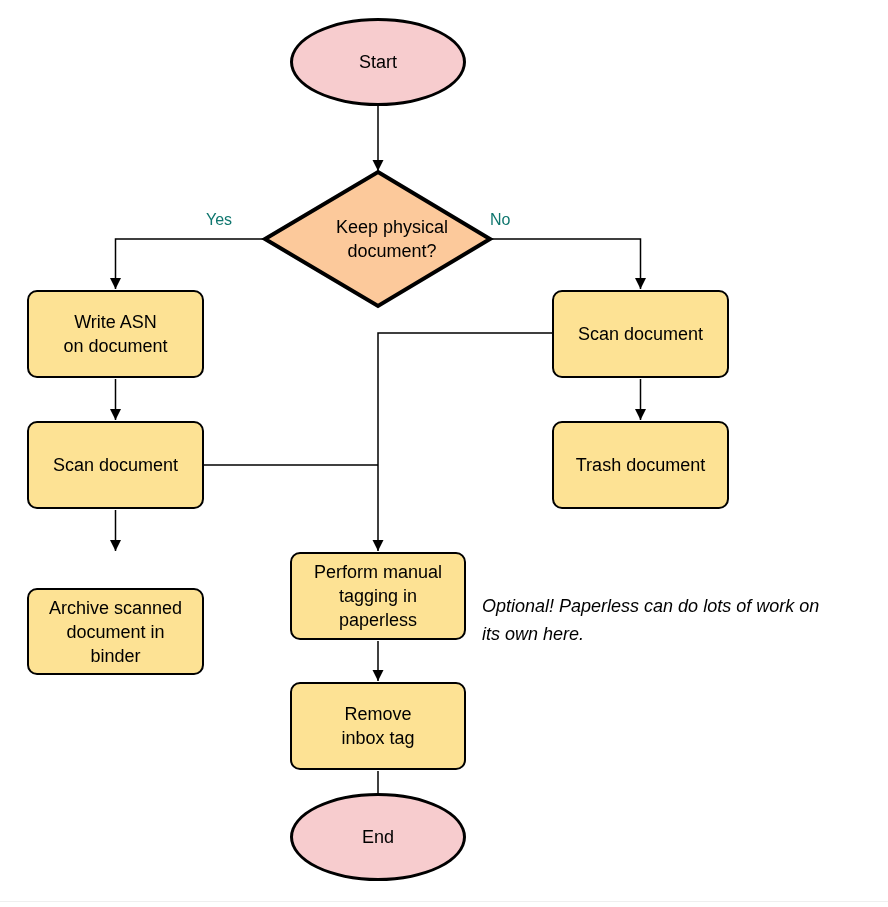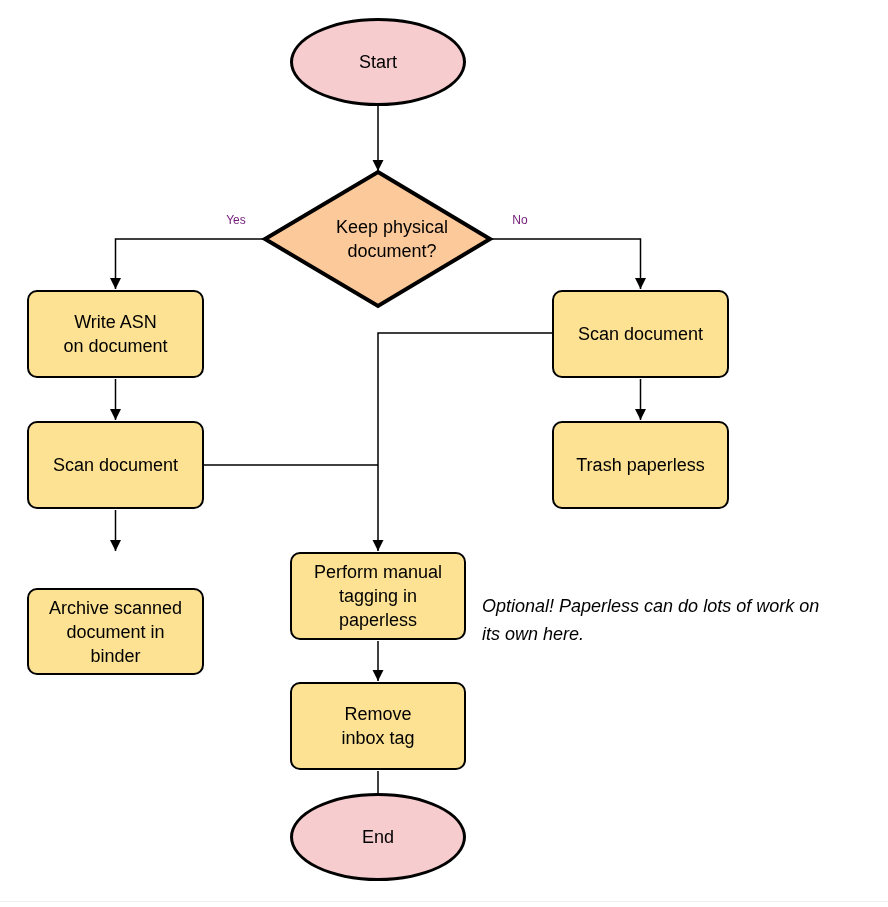--- a/index.html
+++ b/index.html
@@ -43,24 +43,24 @@
     border-radius: 50%;
   }
   .diamond-shape {
     fill: var(--decision-fill, #FCC99B);
     stroke: var(--stroke, #000);
     stroke-width: 4;
     stroke-linejoin: miter;
   }
   .edge-label {
     position: absolute;
-    font-size: 12px;
+    font-size: 16px;
     line-height: 22px;
-    color: #701a75;
-    text-align: center;
+    color: #0f766e;
+    text-align: left;
   }
   .note {
     position: absolute;
     font-size: 18px;
     line-height: 28px;
     font-style: italic;
     color: #000;
     white-space: pre-line;
   }
   .bottom-divider {
@@ -111,21 +111,21 @@
 on document</div>
 
   <div class="node rect" style="left:27px; top:421px; width:177px; height:88px;">Scan document</div>
 
   <div class="node rect" style="left:27px; top:552px; width:177px; height:87px;margin-top:36px;">Archive scanned
 document in
 binder</div>
 
   <div class="node rect" style="left:552px; top:290px; width:177px; height:88px;">Scan document</div>
 
-  <div class="node rect" style="left:552px; top:421px; width:177px; height:88px;">Trash paperless</div>
+  <div class="node rect" style="left:552px; top:421px; width:177px; height:88px;">Trash document</div>
 
   <div class="node rect" style="left:290px; top:552px; width:176px; height:88px;">Perform manual
 tagging in
 paperless</div>
 
   <div class="note" style="left:482px; top:592px; width:406px;">Optional! Paperless can do lots of work on
 its own here.</div>
 
   <div class="node rect" style="left:290px; top:682px; width:176px; height:88px;">Remove
 inbox tag</div>

